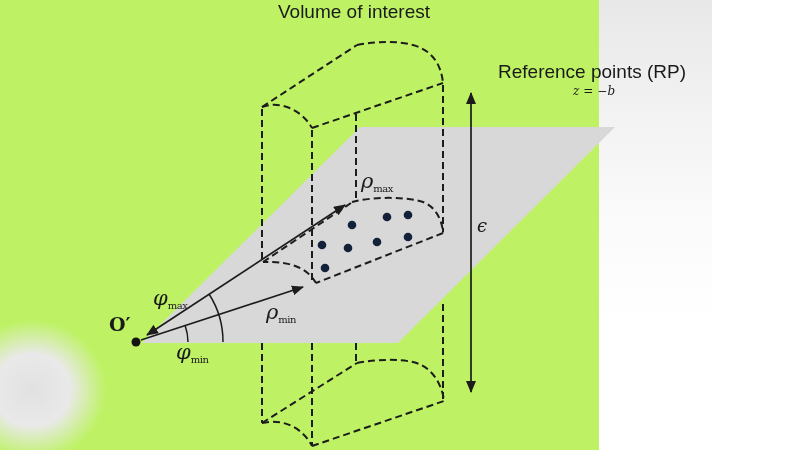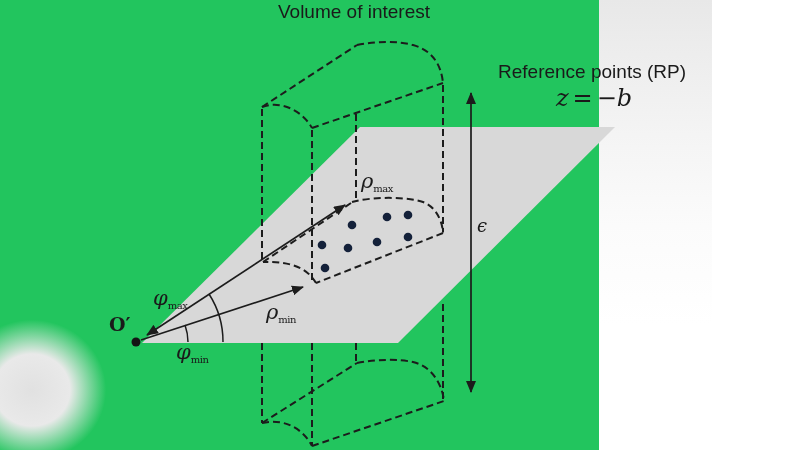--- a/index.html
+++ b/index.html
@@ -1,35 +1,35 @@
 <!DOCTYPE html>
 <html><head>
 <meta charset="utf-8">
 <style>
   html,body{margin:0;padding:0;background:#fff;}
   .stage{
-    position:relative;width:712px;height:450px;overflow:hidden;background:#22c55e;
+    position:relative;width:712px;height:450px;overflow:hidden;background:#bef264;
     font-family:"Liberation Sans", sans-serif;color:#1a1a1a;
   }
   
   .bg-right-band{
     position:absolute;top:0;right:0;width:113px;height:450px;pointer-events:none;
     background:linear-gradient(180deg,#e8e8e8 0%,#ededed 12%,#f4f4f4 30%,#fbfbfb 50%,#ffffff 72%);
   }
   .bg-left-blob{
     position:absolute;left:0;top:270px;width:118px;height:180px;pointer-events:none;
     background:radial-gradient(ellipse 95px 90px at 32px 120px,#e1e1e1 0%,#e9e9e9 40%,rgba(255,255,255,0) 78%);
   }
   svg{position:absolute;left:0;top:0;}
   .lbl{position:absolute;white-space:nowrap;line-height:1.15;}
   .sans{font-size:19px;}
   .center{transform:translateX(-50%);}
   .math{font-family:"DejaVu Serif", serif;font-style:italic;font-size:21px;}
   .math sub{font-style:normal;font-size:10px;font-family:"DejaVu Serif",serif;line-height:0;vertical-align:-4px;letter-spacing:-0.5px;}
-  .eq{font-family:"DejaVu Serif", serif;font-size:24px;}
+  .eq{font-family:"DejaVu Serif", serif;font-size:12px;}
   .eq .v{font-style:italic;}
   .eq .r{padding:0 4px;}
   .oprime{font-family:"DejaVu Serif", serif;font-weight:bold;font-size:19px;}
   .eps{font-family:"DejaVu Serif", serif;font-style:italic;font-size:18px;}
 </style>
 </head>
 <body>
 
 <div class="stage">
 

